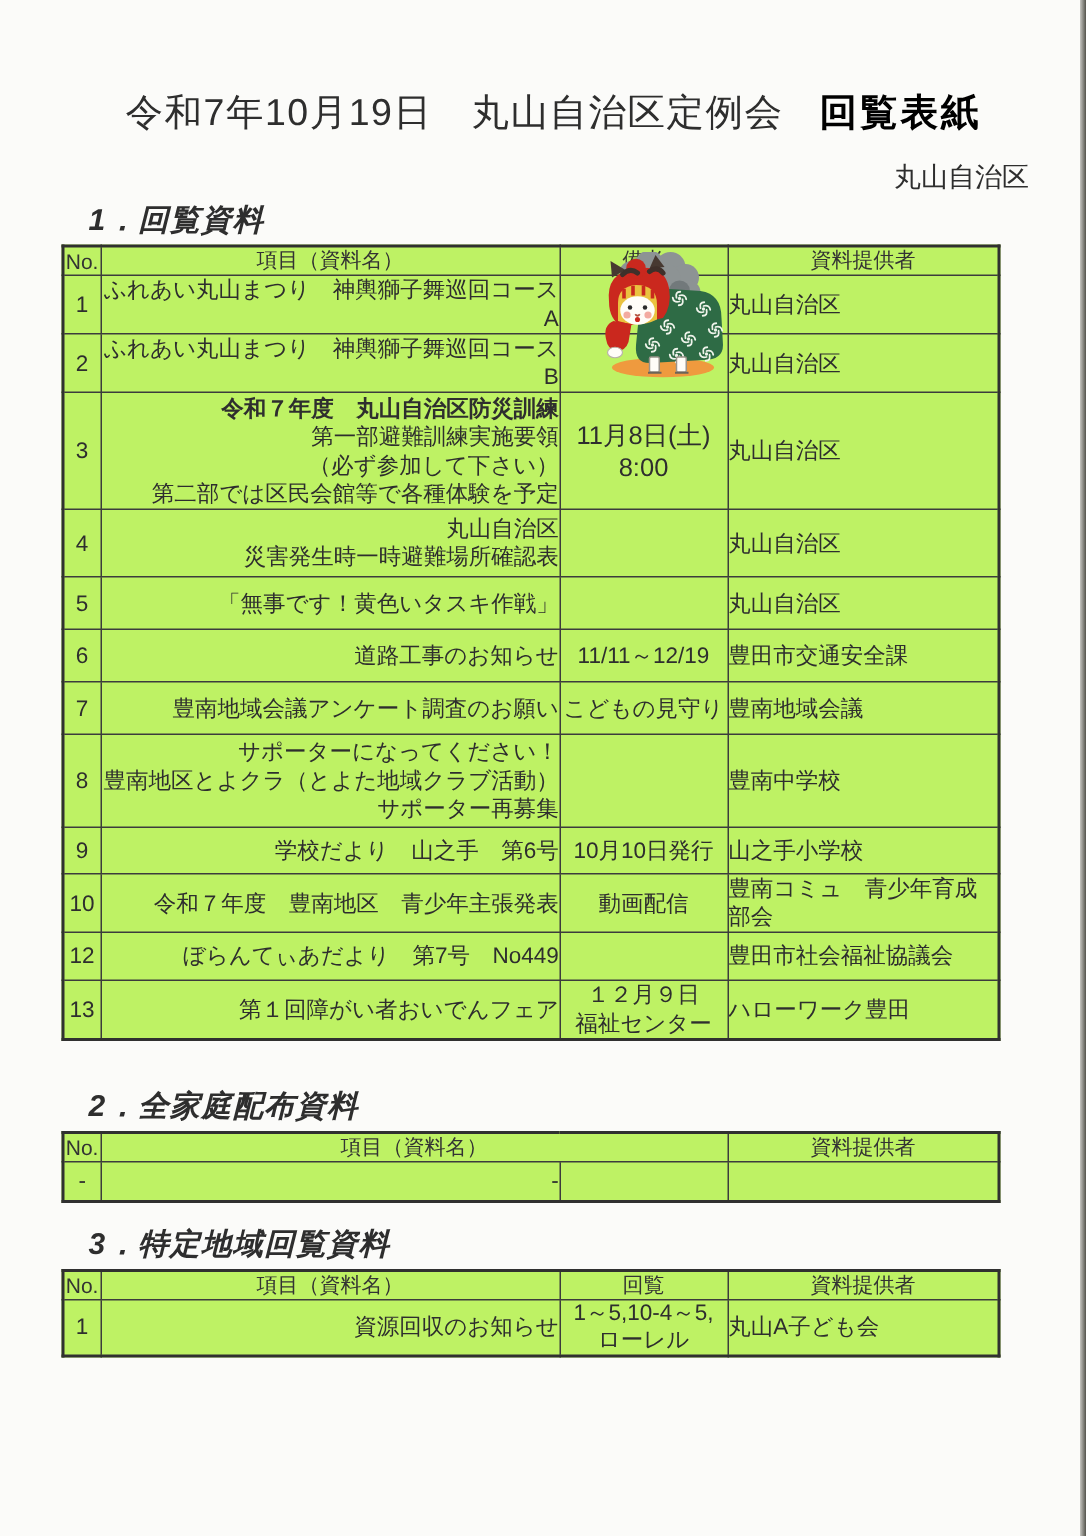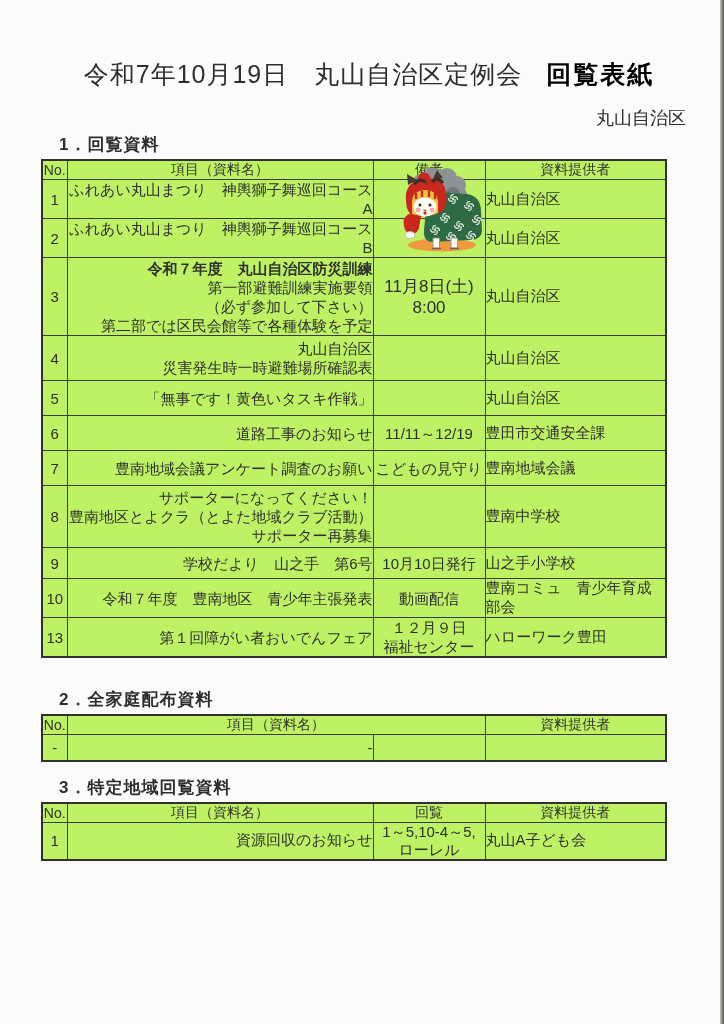--- a/index.html
+++ b/index.html
@@ -32,23 +32,24 @@
     margin-left: 24px;
     letter-spacing: 2px;
   }
   .org-line {
     margin: 15px 38px 0 0;
     text-align: right;
     font-size: 18px;
   }
   .sec-h {
     margin: 3px 0 3px 59px;
-    font-size: 17px;
+    font-size: 20px;
     font-weight: bold;
     letter-spacing: 1px;
+    font-style: italic;
   }
   .sec-h.s2 { margin-top: 30px; }
   .sec-h.s3 { margin-top: 14px; }
   table.t {
     border-collapse: collapse;
     table-layout: fixed;
     margin-left: 41px;
     width: 626px;
     border: 2px solid #303030;
     background: #bef264;
@@ -196,20 +197,28 @@
       <td class="crm">10月10日発行</td>
       <td class="cpv">山之手小学校</td>
     </tr>
     <tr class="h34">
       <td class="cno">10</td>
       <td class="cit">
             <div>令和７年度　豊南地区　青少年主張発表</div>
           </td>
       <td class="crm">動画配信</td>
       <td class="cpv">豊南コミュ　青少年育成部会</td>
+    </tr>
+    <tr class="h32">
+      <td class="cno">12</td>
+      <td class="cit">
+            <div>ぼらんてぃあだより　第7号　No449</div>
+          </td>
+      <td class="crm"></td>
+      <td class="cpv">豊田市社会福祉協議会</td>
     </tr>
     <tr class="h47">
       <td class="cno">13</td>
       <td class="cit">
             <div>第１回障がい者おいでんフェア</div>
           </td>
       <td class="crm">
         <div>１２月９日</div>
         <div>福祉センター</div>
       </td>

